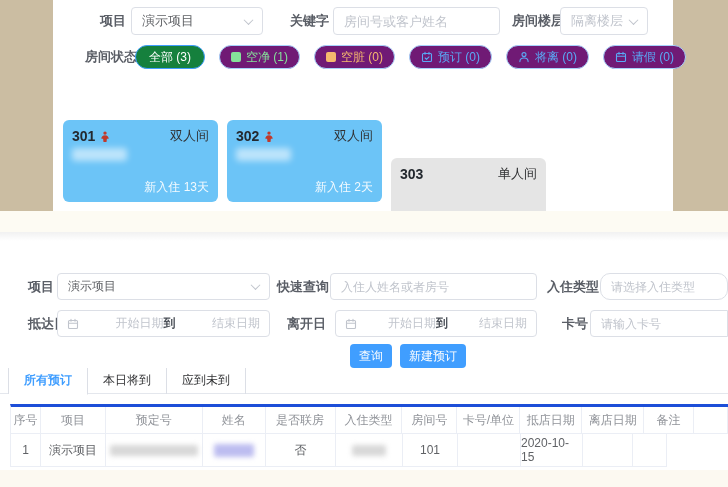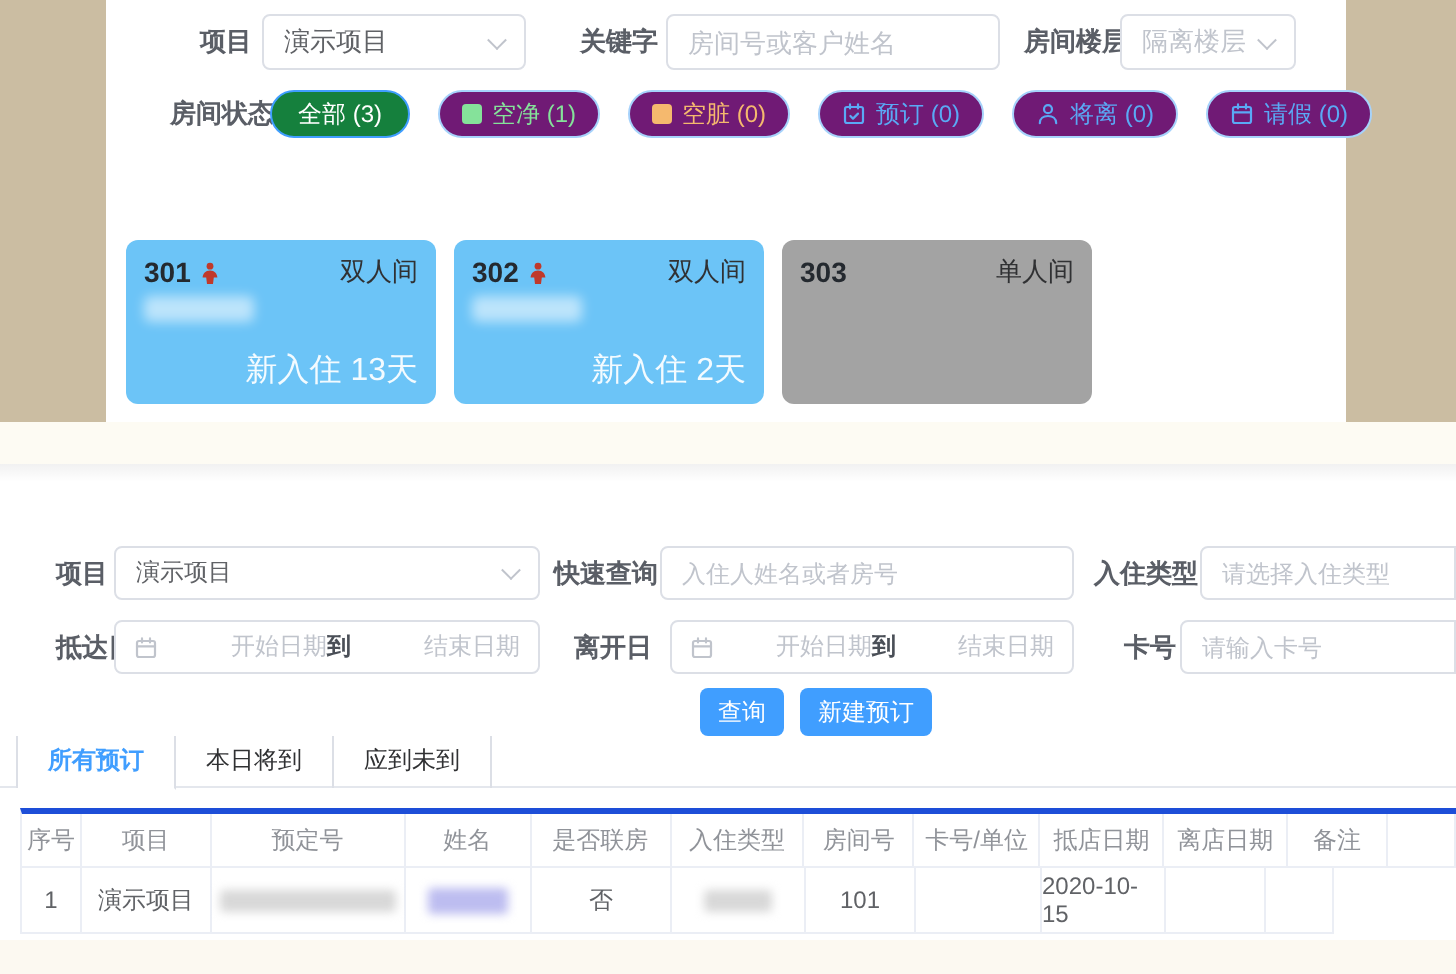--- a/index.html
+++ b/index.html
@@ -40,28 +40,28 @@
   .sbtn.orange { color:#f5b96e; }
   .sq { width:10px; height:10px; border-radius:2px; flex:none; }
   .sq.green { background:#85e29a; }
   .sq.orange { background:#f5b96e; }
   .micon { flex:none; display:flex; }
   .micon svg { stroke:currentColor; fill:none; stroke-width:1.1; stroke-linecap:round; stroke-linejoin:round; }
 
   .cards { position:absolute; left:10px; top:120px; display:flex; gap:9px; }
   .room-card { width:155px; height:82px; border-radius:6px; position:relative; padding:7px 9px; cursor:pointer; }
   .room-card.blue { background:#6cc4f7; }
-  .room-card.green { background:#a3a3a3; }
+  .room-card.green { background:#e5e5e5;margin-top:38px; }
   .rc-head { display:flex; align-items:center; }
   .rc-num { font-size:14px; font-weight:700; color:#24292f; }
   .rc-guesticon { margin-left:5px; display:flex; }
   .rc-type { margin-left:auto; font-size:13px; color:#303133; }
   .rc-blur { position:absolute; left:9px; top:28px; width:55px; height:13px; background:rgba(255,255,255,0.55);
              border-radius:3px; filter:blur(3px); }
-  .rc-note { position:absolute; right:9px; bottom:6px; font-size:16px; color:rgba(255,255,255,0.92); }
+  .rc-note { position:absolute; right:9px; bottom:6px; font-size:12px; color:rgba(255,255,255,0.92); }
 
   
   .band { position:absolute; left:0; top:211px; width:728px; height:21px; background:#fdfbf3; }
 
   
   .bottom-section { position:absolute; left:0; top:232px; width:728px; height:255px; background:#fff; }
   .bottom-shadow { position:absolute; left:0; top:0; width:728px; height:9px;
                    background:linear-gradient(to bottom, rgba(0,0,0,0.055), rgba(0,0,0,0)); }
 
   .brow { position:absolute; left:0; width:728px; height:27px; }
@@ -69,21 +69,21 @@
   .brow .sel, .brow .inp-box { height:27px; font-size:12px; }
   .brow input.txt { font-size:12px; }
   .brow1 { top:41px; }
   .brow2 { top:78px; }
 
   .b-lab-project { left:28px; }
   .b-sel-project { left:57px; top:0; width:213px; }
   .b-lab-quick { left:277px; }
   .b-inp-quick { left:330px; top:0; width:207px; }
   .b-lab-type { left:547px; }
-  .b-inp-type { left:600px; top:0; width:128px; border-top-right-radius:0; border-bottom-right-radius:0; }
+  .b-inp-type { left:600px; top:0; width:128px; border-top-right-radius:0; border-bottom-right-radius:0;border-radius:10px; }
 
   .b-lab-arrival { left:28px; }
   .b-range-arrival { left:57px; top:0; width:213px; }
   .b-lab-depart { left:287px; }
   .b-range-depart { left:335px; top:0; width:202px; }
   .b-lab-card { left:562px; }
   .b-inp-card { left:590px; top:0; width:138px; border-top-right-radius:0; border-bottom-right-radius:0; }
 
   .drange { position:absolute; height:27px; border:1px solid #dcdfe6; border-radius:4px; background:#fff;
             display:flex; align-items:center; padding:0 9px; font-size:12px; }

